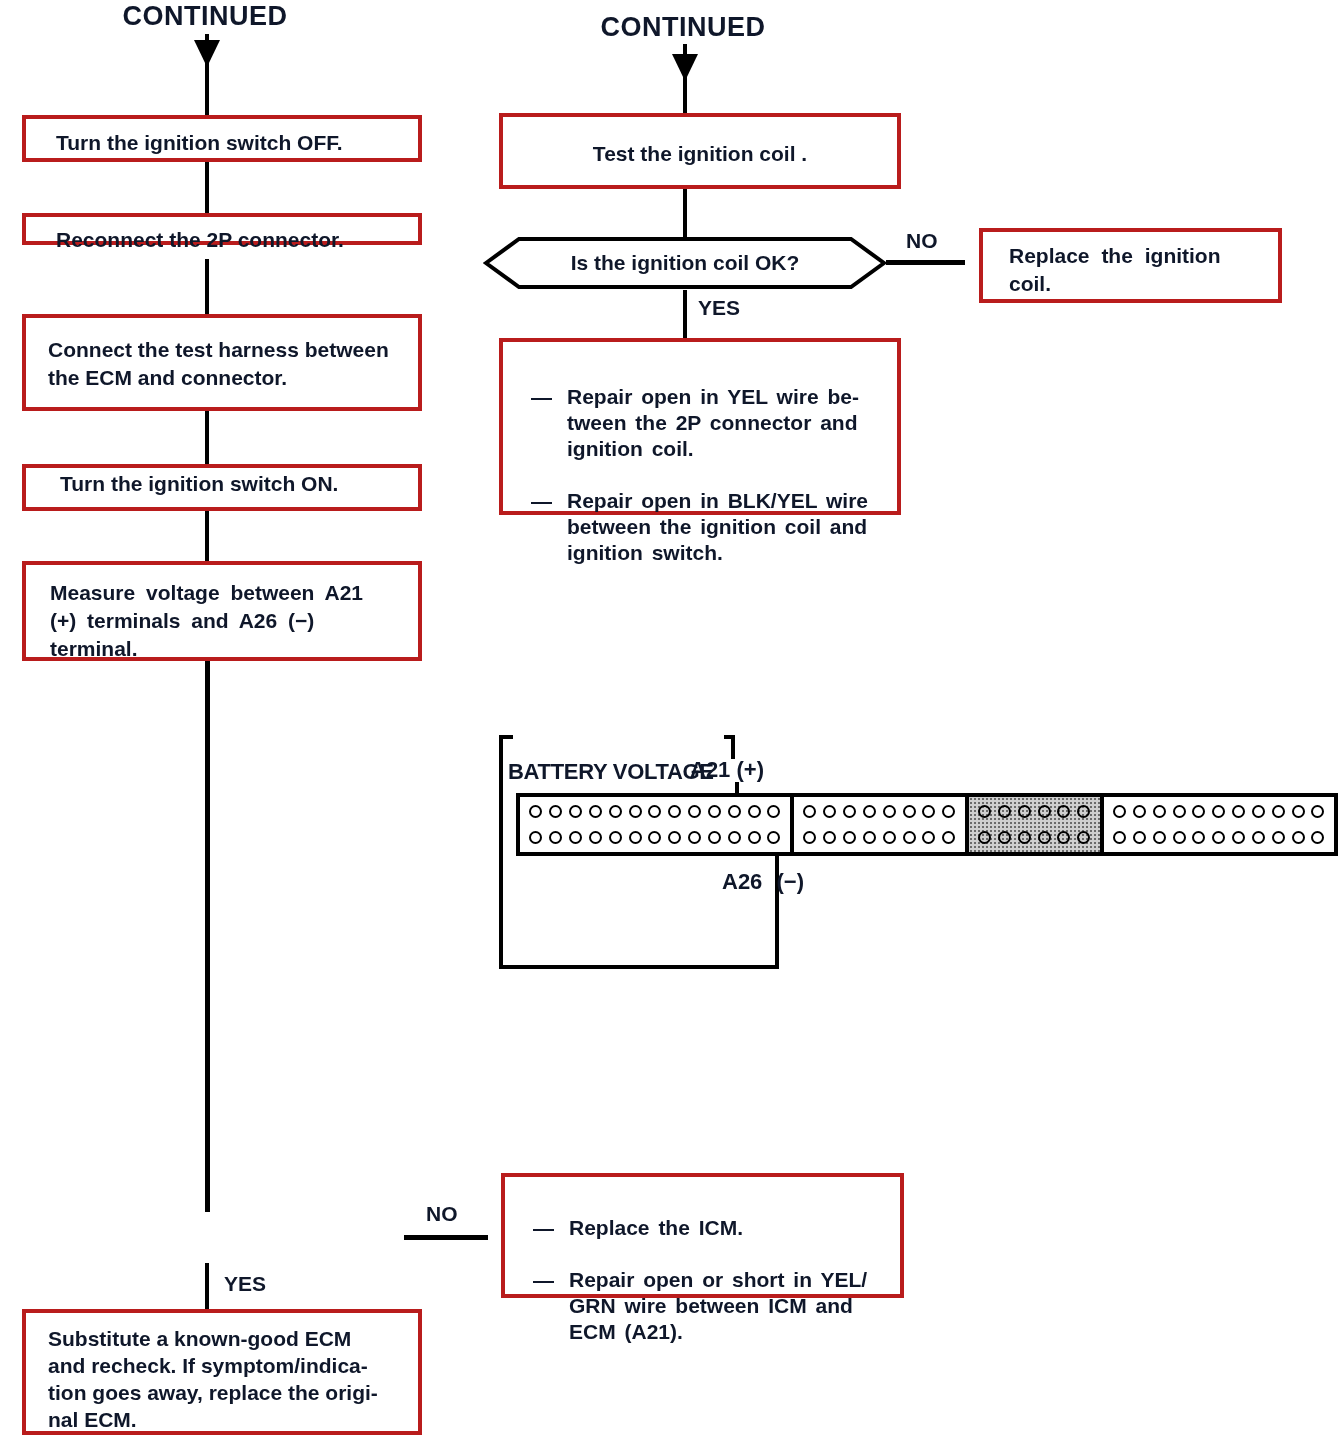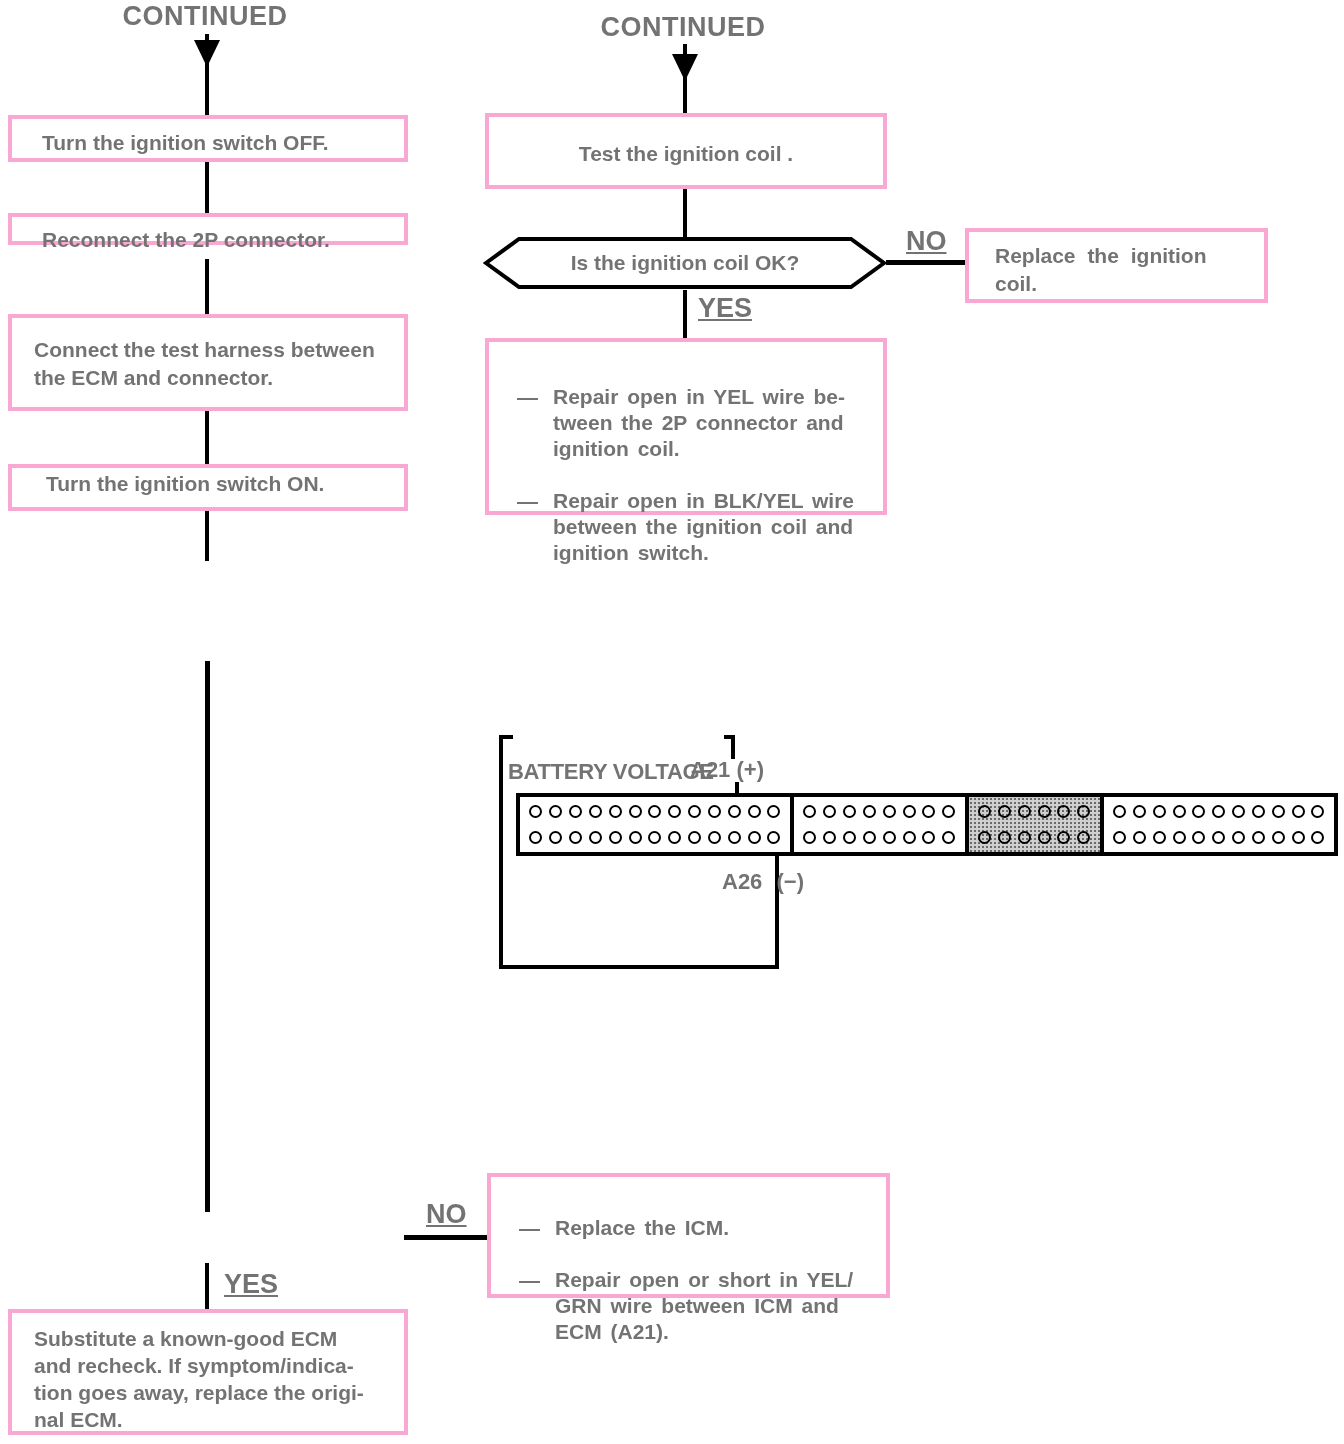--- a/index.html
+++ b/index.html
@@ -1,40 +1,40 @@
 <!DOCTYPE html>
 <html><head>
 <meta charset="utf-8">
 <style>
   html,body{margin:0;padding:0;background:#fff;}
   #canvas{
     position:relative;width:1344px;height:1444px;background:#fff;
-    font-family:"Liberation Sans",sans-serif;font-weight:700;color:#737373;
+    font-family:"Liberation Sans",sans-serif;font-weight:700;color:#0f172a;
     overflow:hidden;
     border-radius:21px;
   }
   .vline,.hline{position:absolute;background:#000;}
   .arrowhead{
     position:absolute;width:0;height:0;
     border-left:13px solid transparent;border-right:13px solid transparent;
     border-top:27px solid #000;
   }
   .continued{position:absolute;font-size:27px;letter-spacing:.5px;text-align:center;}
   .pbox{
-    position:absolute;box-sizing:border-box;border:4px solid #f9a8d4;background:#fff;
-    font-size:21px;line-height:27px;white-space:pre-line;
+    position:absolute;box-sizing:border-box;border:4px solid #b91c1c;background:#fff;
+    font-size:21px;line-height:27px;white-space:pre-line;margin-left:14px;
   }
   .hexwrap{position:absolute;}
   .hexwrap svg{position:absolute;left:0;top:0;display:block;}
   .hex-text{
     position:absolute;left:0;top:0;width:100%;height:100%;
     display:flex;align-items:center;justify-content:center;
     font-size:21px;
   }
-  .lbl{position:absolute;font-size:27px;line-height:22px;text-decoration:underline;}
+  .lbl{position:absolute;font-size:21px;line-height:22px;}
   .bullets{padding-top:12px;}
   .bullet-item{display:flex;padding-left:28px;padding-right:10px;}
   .bullet-item .dash{width:36px;flex:0 0 36px;}
   .bullet-item .btxt{white-space:pre-line;word-spacing:3px;}
   .bv-label{position:absolute;font-size:22px;letter-spacing:-.3px;}
   .pin-label{position:absolute;font-size:22px;}
   
   #ecm-connector{
     position:absolute;left:516px;top:793px;width:822px;height:63px;
     box-sizing:border-box;border:4px solid #000;background:#fff;
@@ -72,20 +72,23 @@
   <div class="pbox" style="left:8px;top:213px;width:400px;height:32px;padding:9px 10px 0 30px;">Reconnect the 2P connector.</div>
   <div class="vline" style="left:205px;top:259px;width:4px;height:55px;"></div>
 
   <div class="pbox" style="left:8px;top:314px;width:400px;height:97px;padding:18px 22px 0 22px;line-height:28px;">Connect the test harness between
 the ECM and connector.</div>
   <div class="vline" style="left:205px;top:411px;width:4px;height:53px;"></div>
 
   <div class="pbox" style="left:8px;top:464px;width:400px;height:47px;padding:2px 10px 0 34px;">Turn the ignition switch ON.</div>
   <div class="vline" style="left:205px;top:511px;width:4px;height:50px;"></div>
 
+  <div class="pbox" style="left:8px;top:561px;width:400px;height:100px;padding:14px 10px 0 24px;line-height:28px;word-spacing:5px;">Measure voltage between A21
+(+) terminals and A26 (−)
+terminal.</div>
 
   <div class="vline" style="left:205px;top:661px;width:5px;height:551px;"></div>
 
 
   <div class="hline" style="left:404px;top:1235px;width:84px;height:5px;"></div>
   <div class="lbl" style="left:426px;top:1203px;">NO</div>
 
   <div class="vline" style="left:205px;top:1263px;width:4px;height:46px;"></div>
   <div class="lbl" style="left:224px;top:1273px;">YES</div>
 

